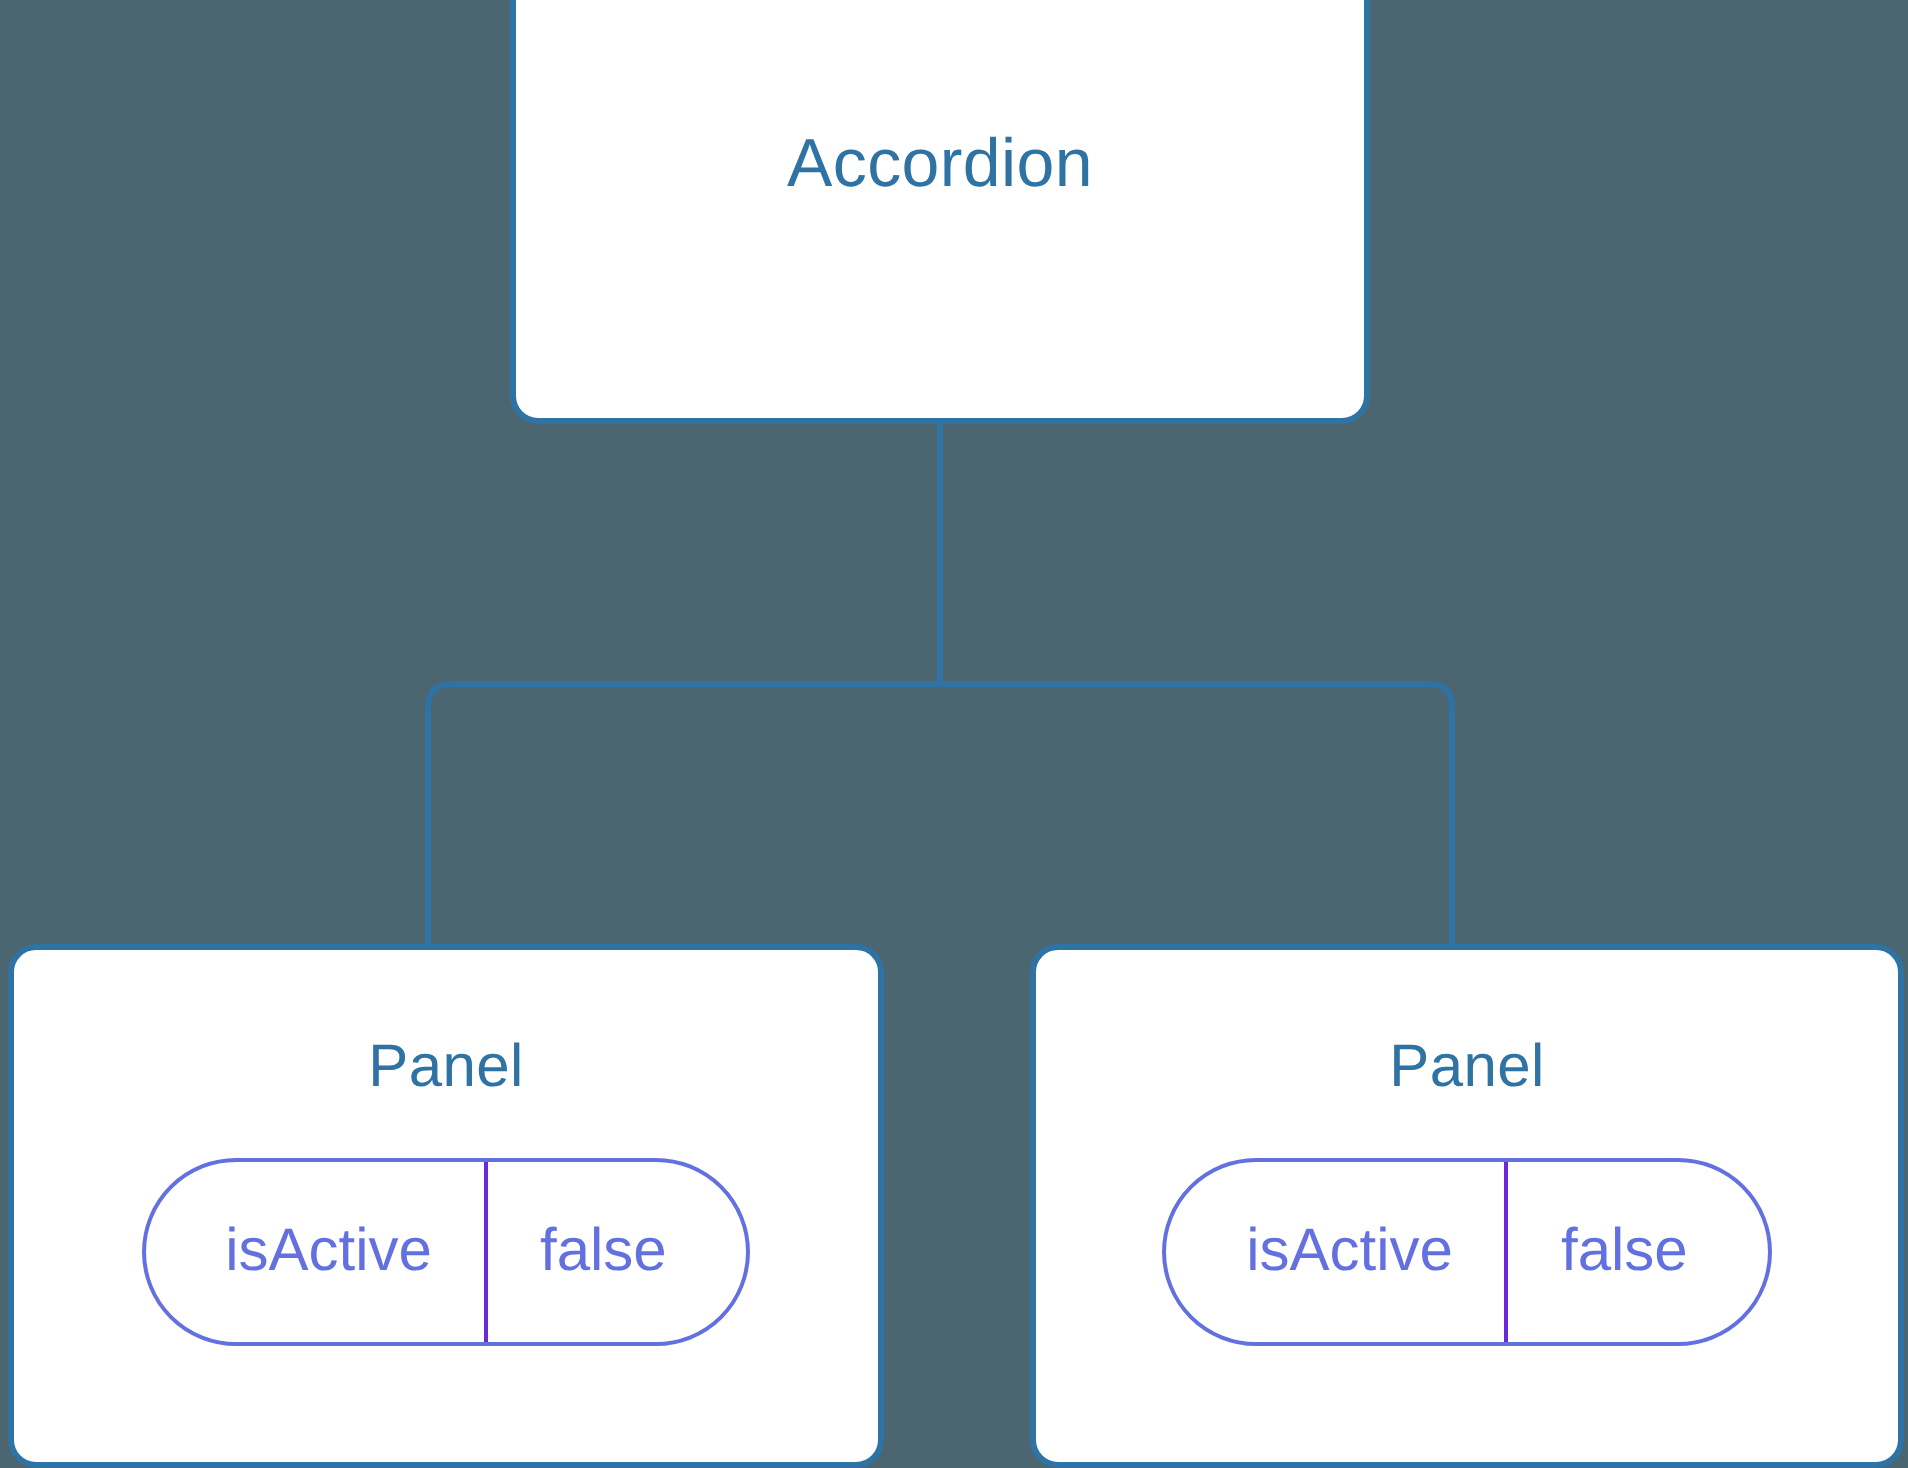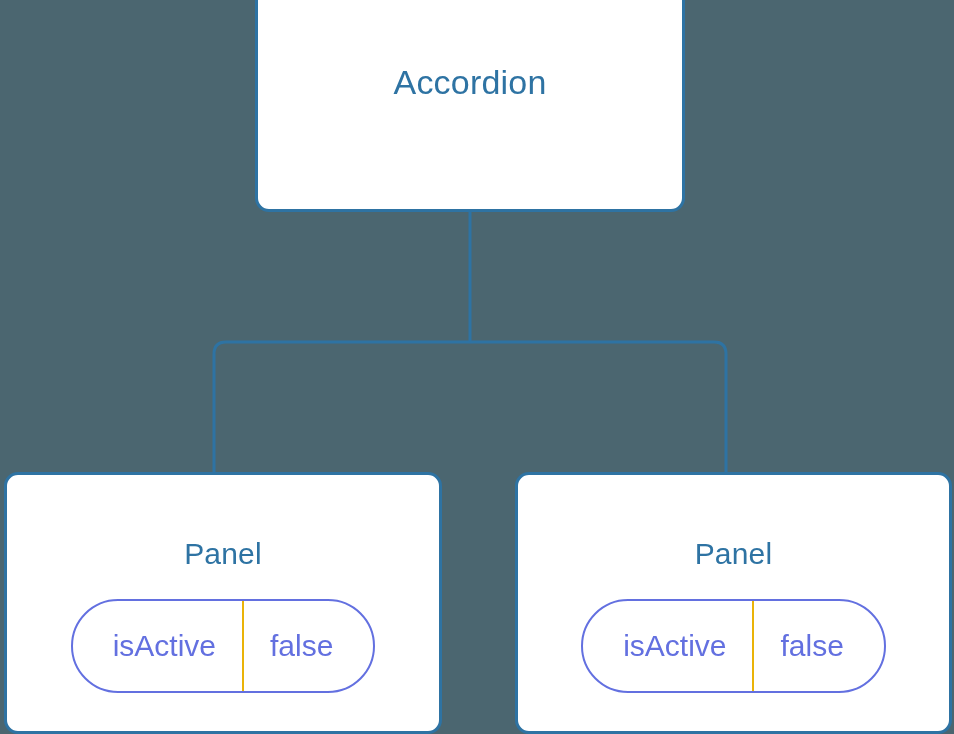--- a/index.html
+++ b/index.html
@@ -61,21 +61,21 @@
     top: -48px;
     width: 430px;
     height: 260px;
     justify-content: center;
   }
 
   
   .node-panel {
     top: 472px;
     height: 262px;
-    padding-top: 64px;
+    padding-top: 44px;
   }
   #node-panel-0 {
     left: 4px;
     width: 438px;
   }
   #node-panel-1 {
     left: 515px;
     width: 437px;
   }
   .node-panel .node-title {
@@ -98,21 +98,21 @@
     align-items: center;
     justify-content: center;
     color: #6370e0;
     font-size: 30px;
     line-height: 1;
     white-space: nowrap;
     box-sizing: border-box;
   }
   .prop-key {
     padding: 0 26px 0 40px;
-    border-right: 2px solid #eab308;
+    border-right: 2px solid #6d28d9;
   }
   .prop-value {
     padding: 0 40px 0 26px;
   }
 </style>
 </head>
 <body>
 
 <div id="canvas">
 

